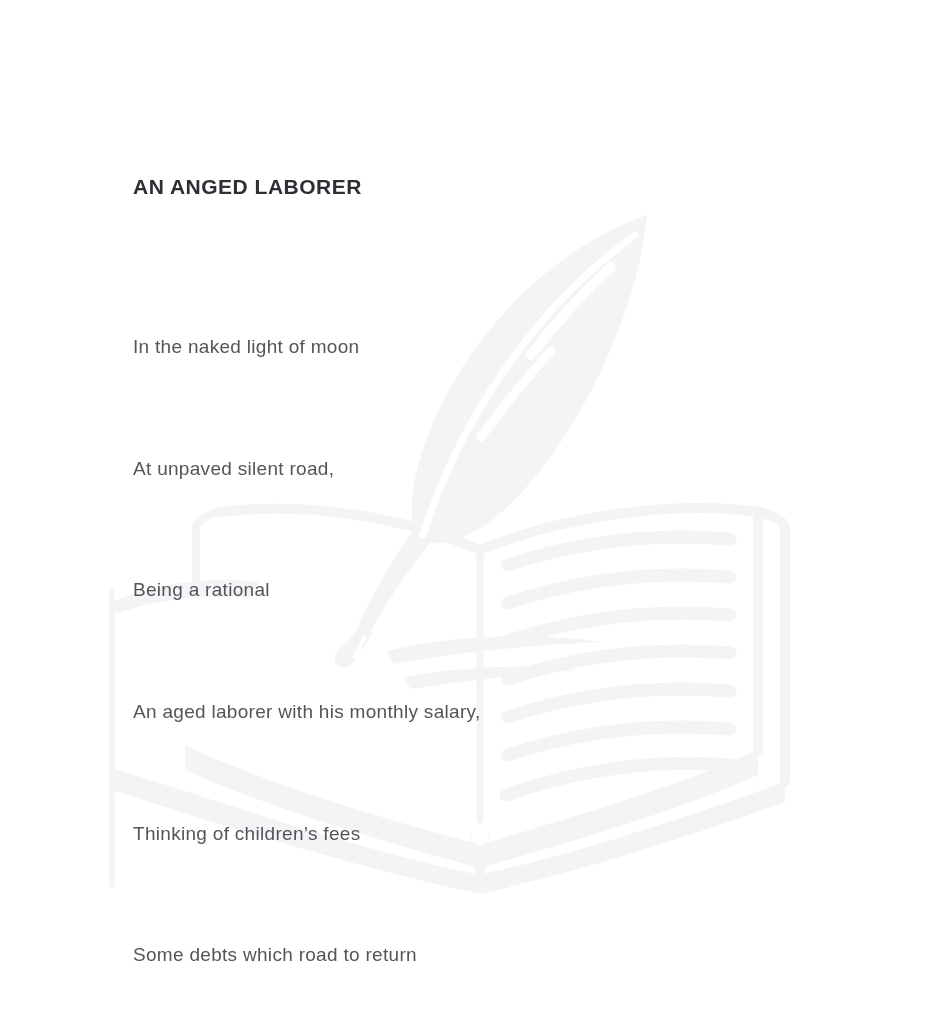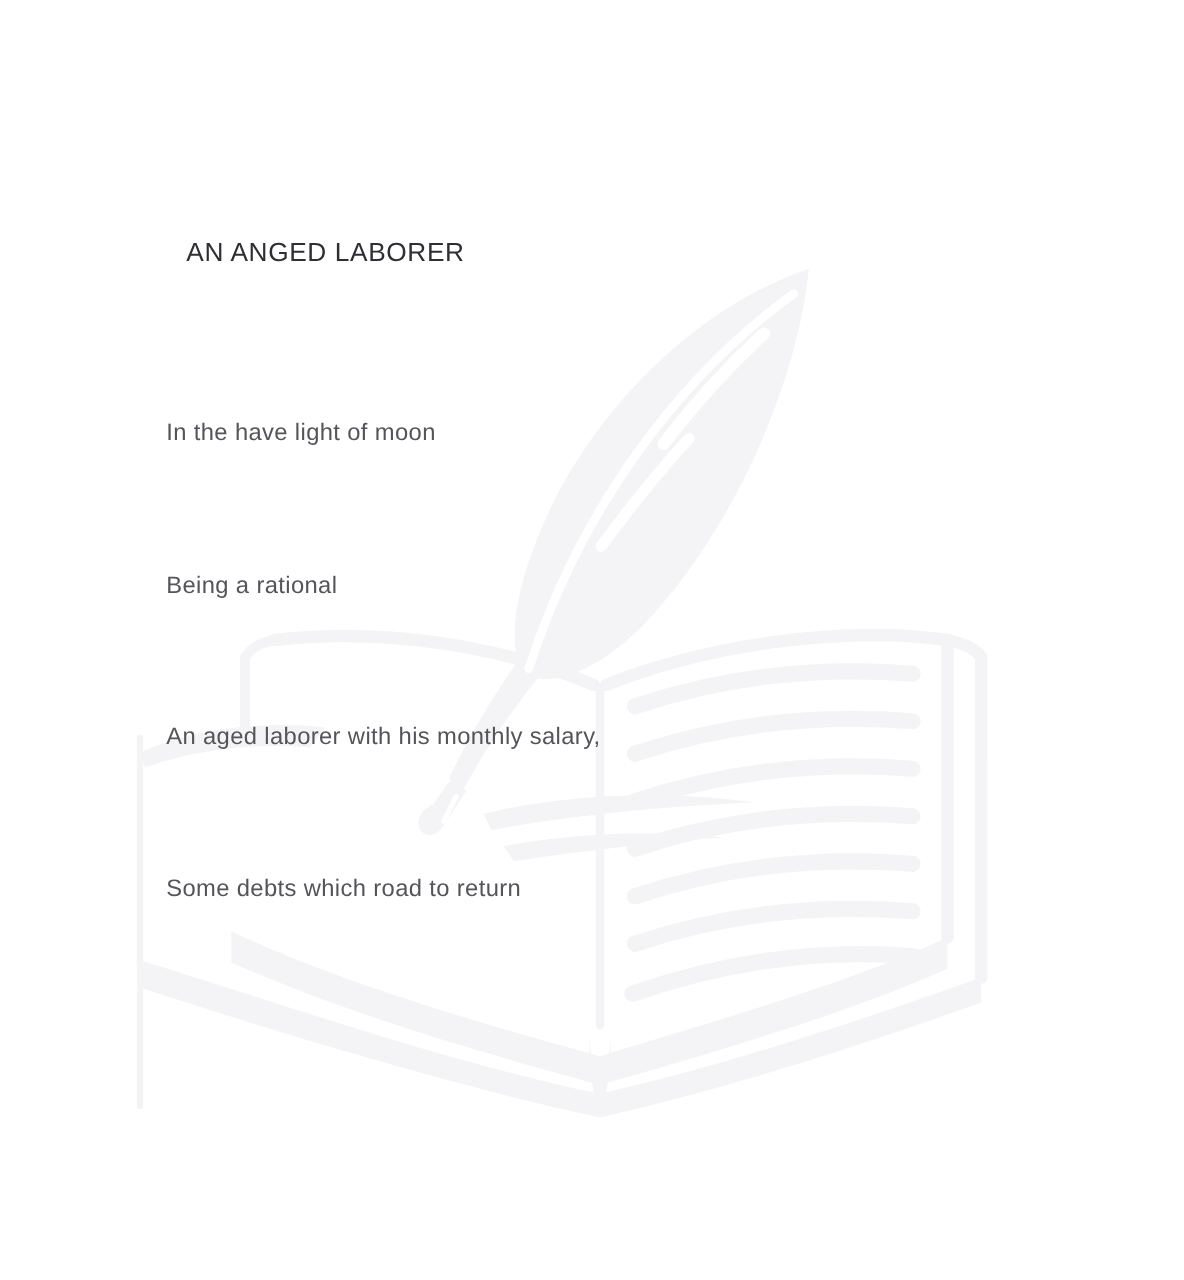--- a/index.html
+++ b/index.html
@@ -8,22 +8,22 @@
     width:947px;height:1024px;
     background:var(--bg,#ffffff);
     overflow:hidden;
     font-family:"Liberation Sans","DejaVu Sans",sans-serif;
     margin:0 auto;
   }
   .watermark{position:absolute;pointer-events:none;color:var(--wm,#f4f4f6);}
   .wm-feather{left:295px;top:205px;width:380px;height:505px;}
   .wm-book{left:90px;top:490px;width:795px;height:430px;}
   .page-title{
-    position:absolute;left:133px;top:175px;margin:16px;
-    font-size:21px;font-weight:400;letter-spacing:.5px;
+    position:absolute;left:133px;top:175px;margin:0;
+    font-size:21px;font-weight:700;letter-spacing:.5px;
     color:var(--title,#2e2f34);
   }
   .poem{
     position:absolute;left:133px;top:246px;
     font-size:19px;line-height:40.55px;letter-spacing:.3px;
     color:var(--text,#54555a);
     white-space:pre;
   }
   .poem .line{height:40.55px;}
 </style>
@@ -85,23 +85,25 @@
 
       <path d="M236,150 C262,116 290,86 316,62" stroke-width="10"></path>
       <path d="M186,232 C208,202 232,172 256,146" stroke-width="9"></path>
       <path d="M60,452 L70,432" stroke-width="4"></path>
     </g>
   </svg>
 
   <h1 class="page-title">AN ANGED LABORER</h1>
 
   <div class="poem">
-    <div class="line">In the have light of moon</div>
+    <div class="line">In the naked light of moon</div>
+    <div class="line">At unpaved silent road,</div>
     <div class="line">Being a rational</div>
     <div class="line">An aged laborer with his monthly salary,</div>
+    <div class="line">Thinking of children’s fees</div>
     <div class="line">Some debts which road to return</div>
     
     
     
     
     
     
     
     
     

